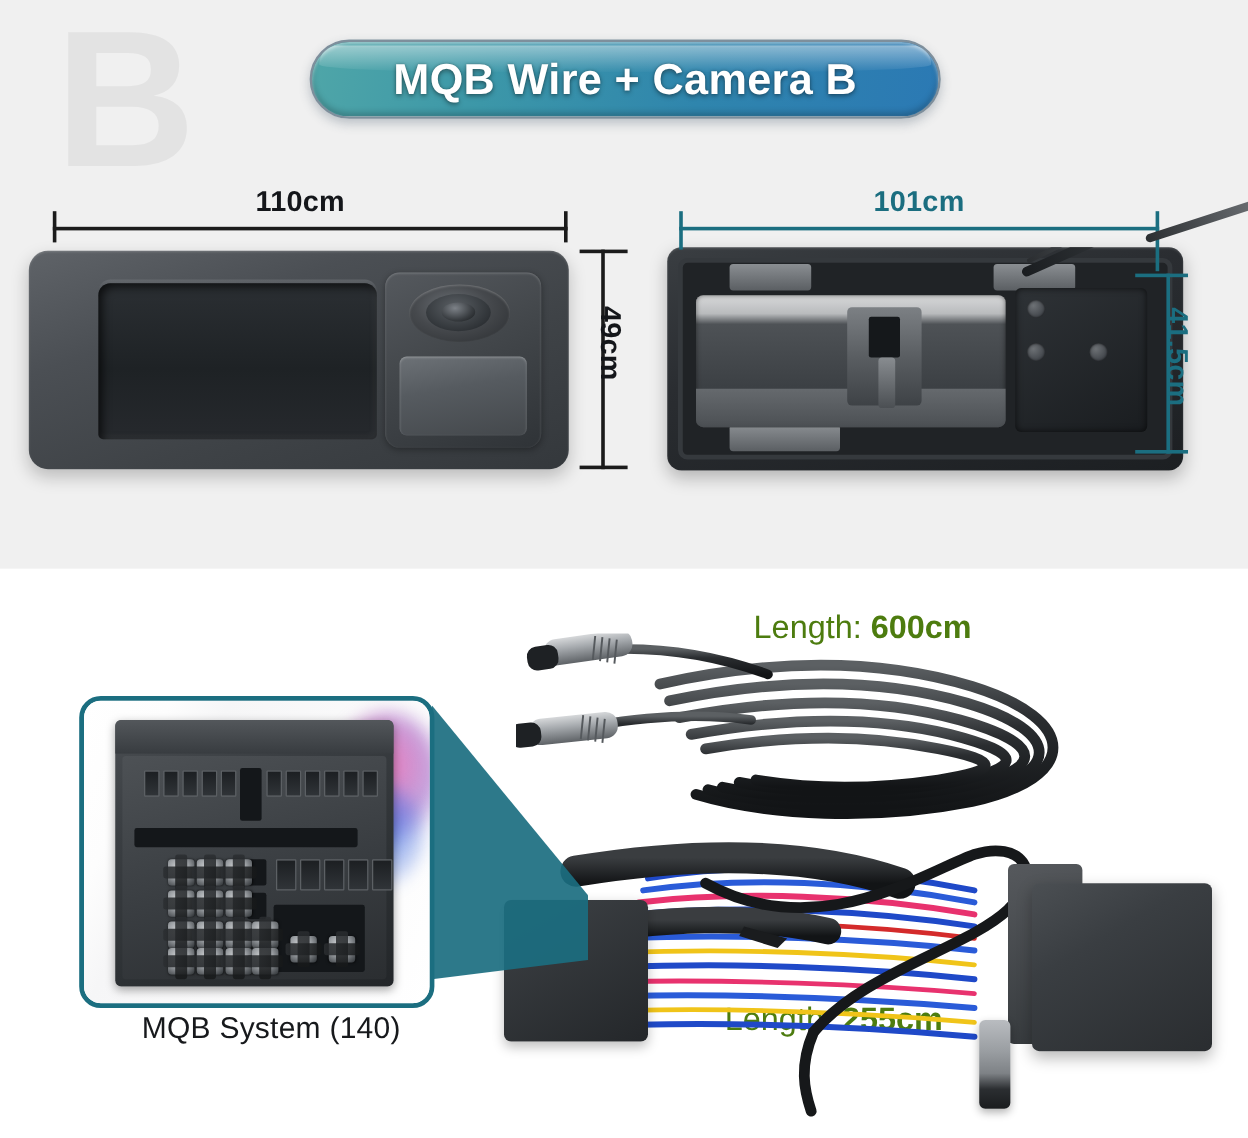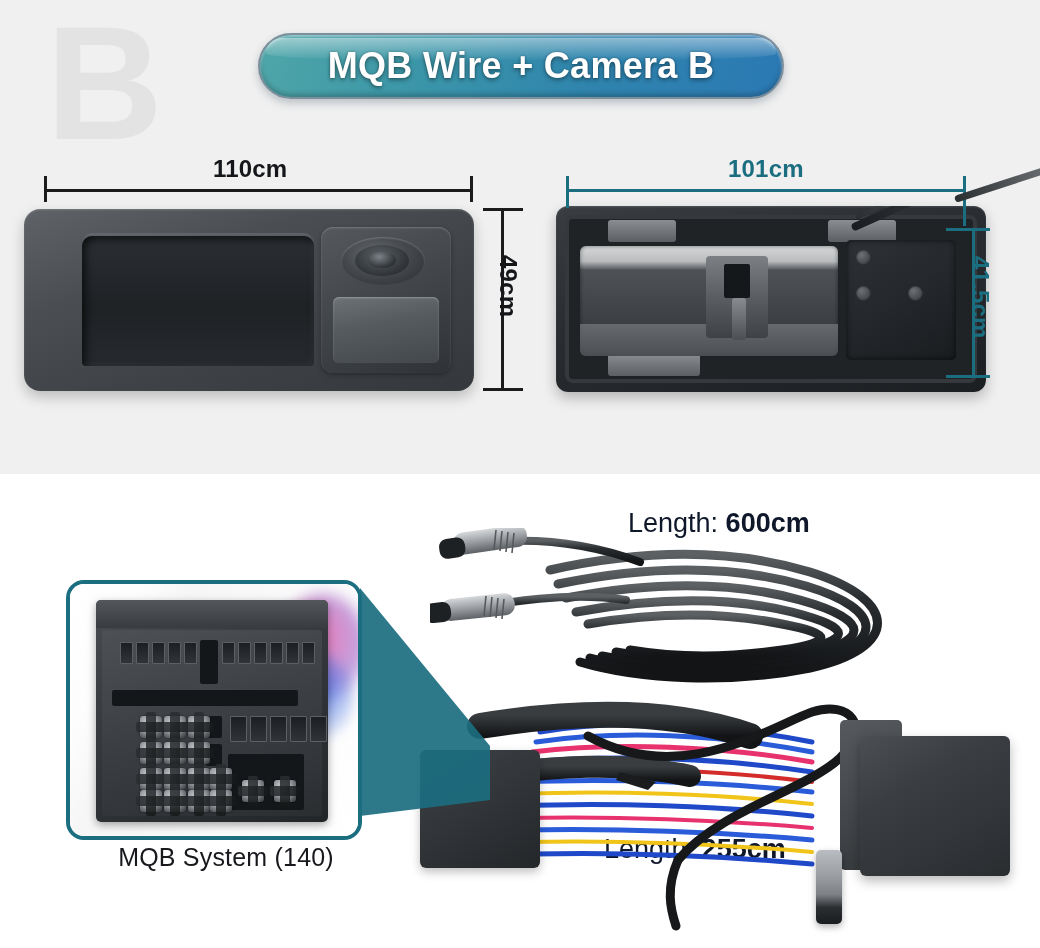--- a/index.html
+++ b/index.html
@@ -313,21 +313,21 @@
   .inset-caption {
     position: absolute; left: 86px; top: 843px;
     width: 280px; text-align: center;
     font-size: 25px; font-weight: 400; color: #17191c;
     letter-spacing: 0.2px;
   }
 
   
   .coil-wrap { position: absolute; left: 430px; top: 528px; width: 530px; height: 160px; z-index: 2; }
   .len-label {
-    position: absolute; font-size: 27px; color: #0f172a; white-space: nowrap;
+    position: absolute; font-size: 27px; color: #4d7c0f; white-space: nowrap;
   }
   .len-label .strong { font-weight: 700; }
 
   
   .harness-wrap { position: absolute; left: 420px; top: 690px; width: 620px; height: 258px; z-index: 3; }
   .harness-block {
     position: absolute; left: 440px; top: 46px; width: 150px; height: 140px;
     background: linear-gradient(150deg, #4b4f53 0%, #3a3e42 35%, #2a2d30 100%);
     border-radius: 6px;
     box-shadow: 0 5px 12px rgba(0,0,0,0.28);

